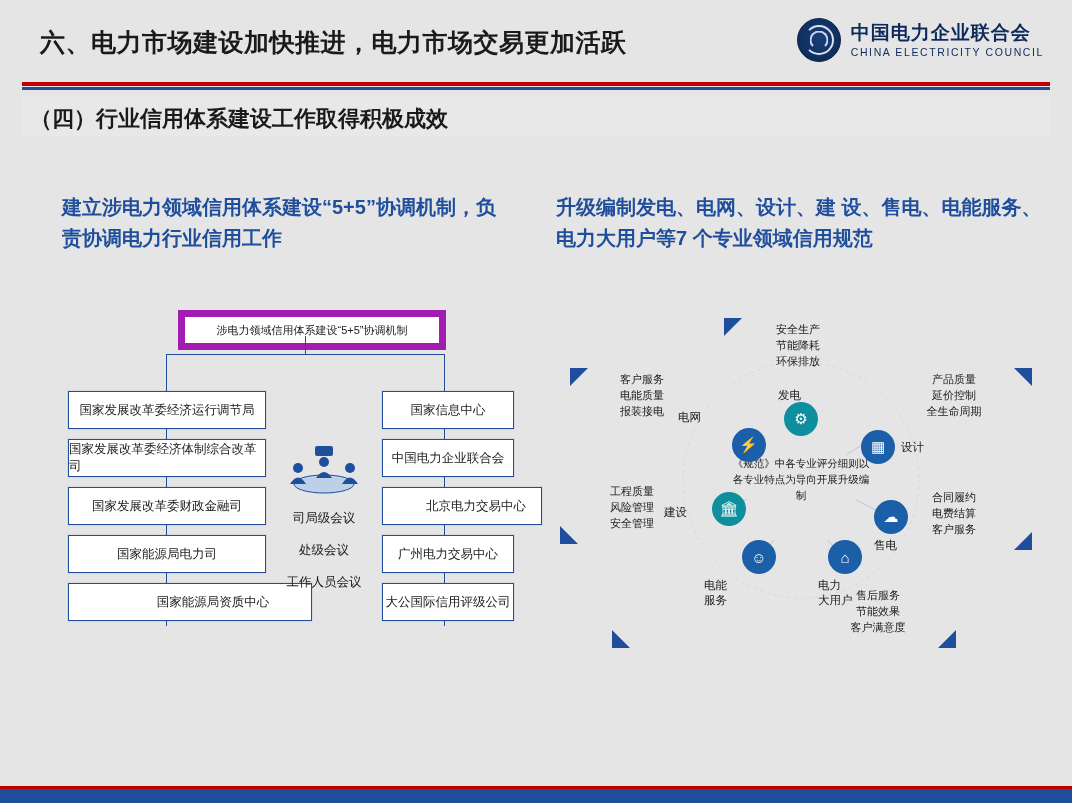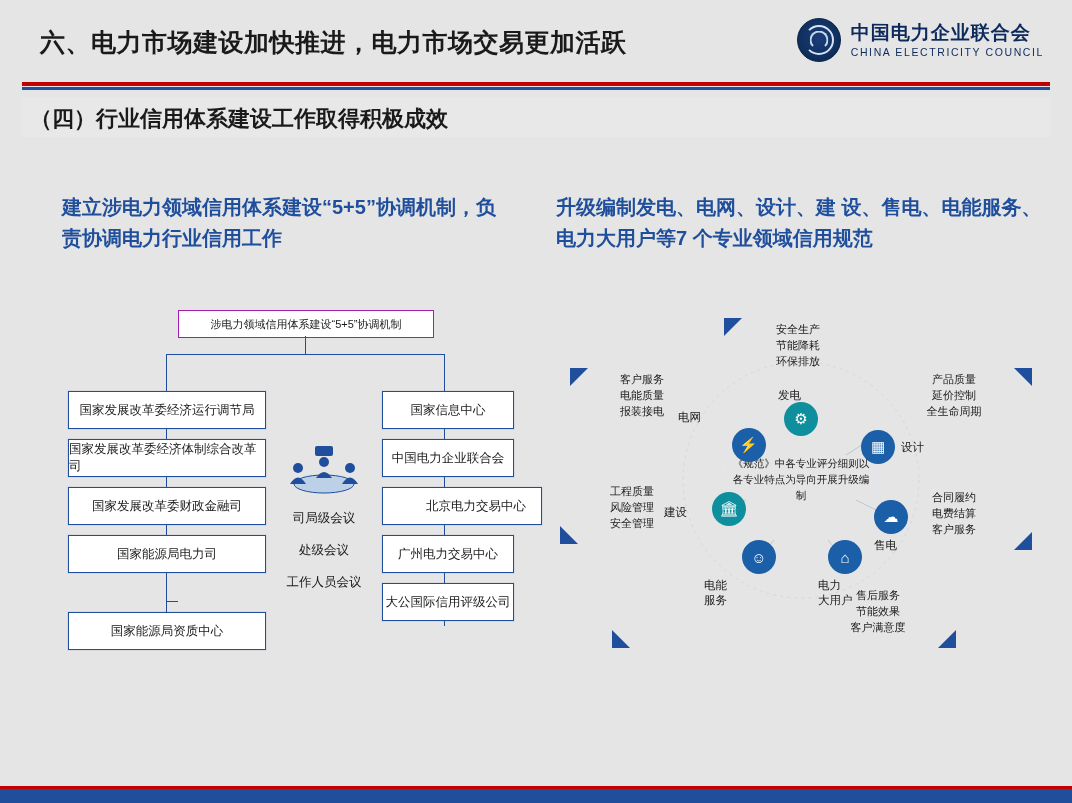--- a/index.html
+++ b/index.html
@@ -131,21 +131,21 @@
   #heading-left { left: 62px; top: 192px; width: 440px; }
   #heading-right { left: 556px; top: 192px; width: 490px; }
 
   
   .org-root {
     position: absolute;
     left: 178px;
     top: 310px;
     width: 254px;
     height: 26px;
-    border: 1px solid #a21caf;
+    border: 7px solid #a21caf;
     background: #ffffff;
     display: flex;
     align-items: center;
     justify-content: center;
     font-size: 11px;
     color: #1a1a1a;
   }
   .org-box {
     position: absolute;
     height: 36px;
@@ -302,21 +302,21 @@
     <div class="line hline" style="left:432px; top:409px; width:12px;"></div>
     <div class="line hline" style="left:432px; top:457px; width:12px;"></div>
     <div class="line hline" style="left:432px; top:505px; width:12px;"></div>
     <div class="line hline" style="left:432px; top:553px; width:12px;"></div>
     <div class="line hline" style="left:432px; top:601px; width:12px;"></div>
 
     <div class="org-box org-left-col" style="top:391px;">国家发展改革委经济运行调节局</div>
     <div class="org-box org-left-col" style="top:439px;">国家发展改革委经济体制综合改革司</div>
     <div class="org-box org-left-col" style="top:487px;">国家发展改革委财政金融司</div>
     <div class="org-box org-left-col" style="top:535px;">国家能源局电力司</div>
-    <div class="org-box org-left-col" style="top:612px;">国家能源局资质中心</div>
+    <div class="org-box org-left-col" style="top:583px;padding-left:46px;">国家能源局资质中心</div>
 
     <div class="org-box org-right-col" style="top:391px;">国家信息中心</div>
     <div class="org-box org-right-col" style="top:439px;">中国电力企业联合会</div>
     <div class="org-box org-right-col" style="top:487px;padding-left:28px;">北京电力交易中心</div>
     <div class="org-box org-right-col" style="top:535px;">广州电力交易中心</div>
     <div class="org-box org-right-col" style="top:583px;">大公国际信用评级公司</div>
 
     <div class="meeting-icon">
       <svg width="84" height="62" viewBox="0 0 84 62">
         <ellipse cx="42" cy="46" rx="30" ry="9" fill="#bcd0e8" stroke="#1f4e9c" stroke-width="1"></ellipse>

